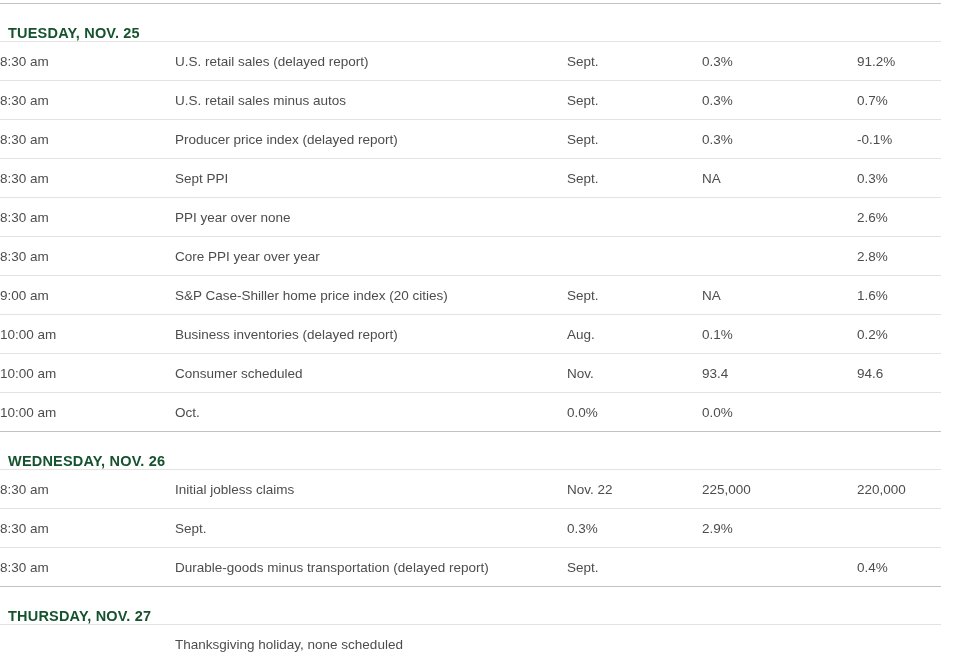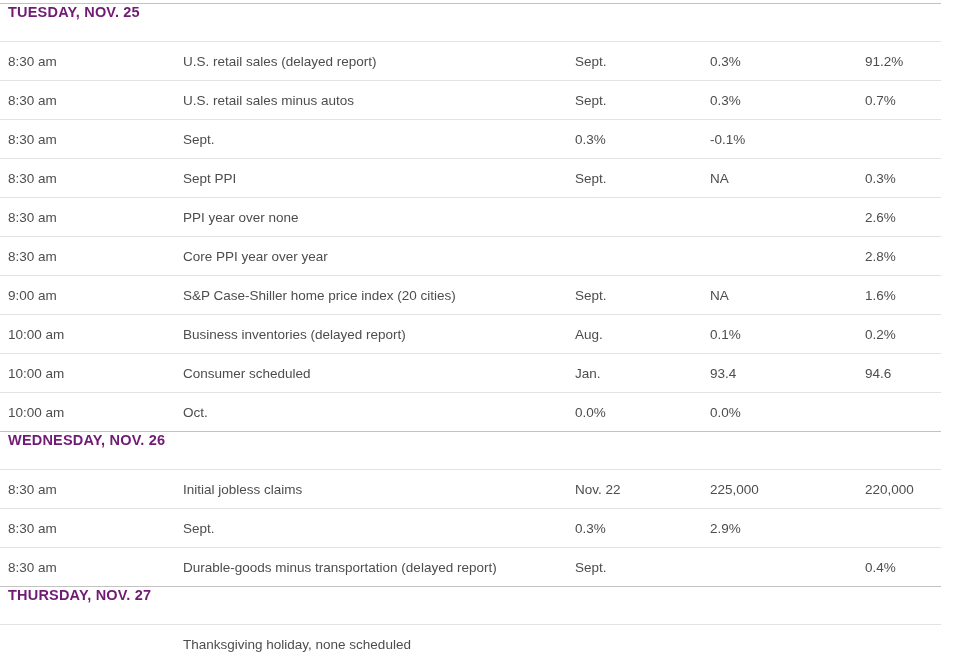--- a/index.html
+++ b/index.html
@@ -10,34 +10,34 @@
   }
   .calendar {
     width: 941px;
     margin-top: 3px;
     background: #ffffff;
   }
   .section { border-top: 1px solid #c2c2c2; }
   .section-header {
     height: 37px;
     display: flex;
-    align-items: flex-start;
+    align-items: flex-end;
     padding-left: 8px;
     font-size: 14.5px;
     font-weight: bold;
     letter-spacing: 0.2px;
-    color: #701a75;
+    color: #14532d;
   }
   .row {
     height: 39px;
     display: grid;
     grid-template-columns: 175px 392px 135px 155px 1fr;
     align-items: center;
     border-top: 1px solid #e3e3e3;
-    padding-left: 8px;
+    padding-left: 0;
     font-size: 13.5px;
     color: #4d4d4d;
   }
   .cell {
     overflow: hidden;
     white-space: nowrap;
     padding-right: 6px;
   }
 </style>
 </head>
@@ -57,20 +57,21 @@
   </div>
       <div class="row">
     <span class="cell">8:30 am</span>
     <span class="cell">U.S. retail sales minus autos</span>
     <span class="cell">Sept.</span>
     <span class="cell">0.3%</span>
     <span class="cell">0.7%</span>
   </div>
       <div class="row">
     <span class="cell">8:30 am</span>
+    <span class="cell">Producer price index (delayed report)</span>
     <span class="cell">Sept.</span>
     <span class="cell">0.3%</span>
     <span class="cell">-0.1%</span>
   </div>
       <div class="row">
     <span class="cell">8:30 am</span>
     <span class="cell">Sept PPI</span>
     <span class="cell">Sept.</span>
     <span class="cell">NA</span>
     <span class="cell">0.3%</span>
@@ -99,21 +100,21 @@
       <div class="row">
     <span class="cell">10:00 am</span>
     <span class="cell">Business inventories (delayed report)</span>
     <span class="cell">Aug.</span>
     <span class="cell">0.1%</span>
     <span class="cell">0.2%</span>
   </div>
       <div class="row">
     <span class="cell">10:00 am</span>
     <span class="cell">Consumer scheduled</span>
-    <span class="cell">Jan.</span>
+    <span class="cell">Nov.</span>
     <span class="cell">93.4</span>
     <span class="cell">94.6</span>
   </div>
       <div class="row">
     <span class="cell">10:00 am</span>
     <span class="cell">Oct.</span>
     <span class="cell">0.0%</span>
     <span class="cell">0.0%</span>
   </div>
     </div>

